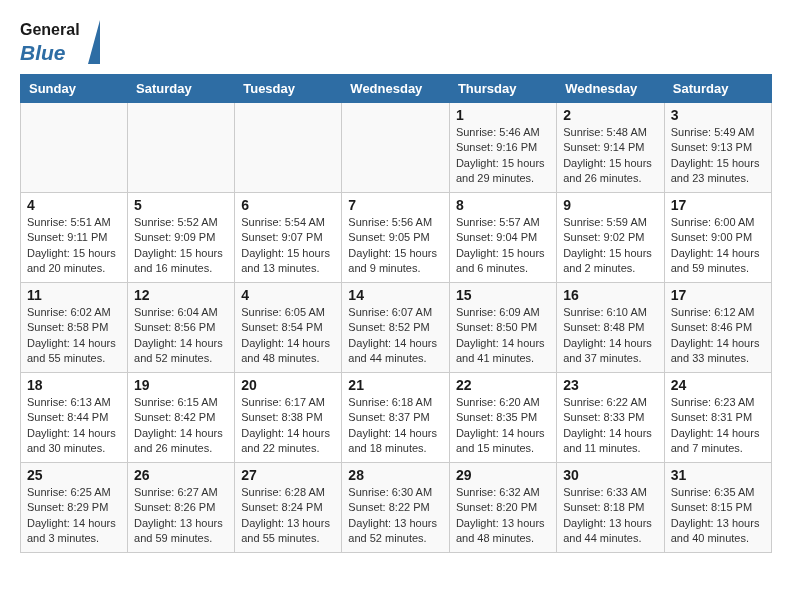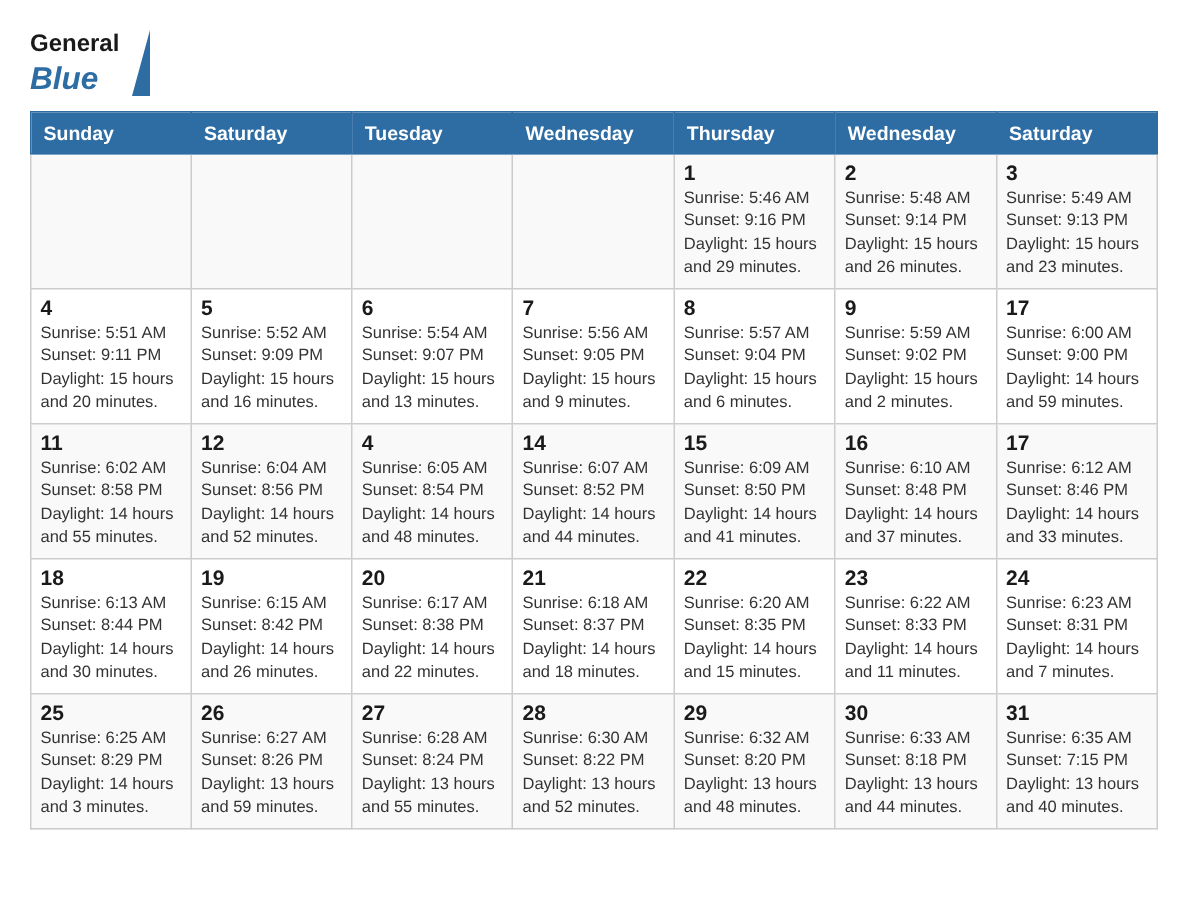--- a/index.html
+++ b/index.html
@@ -325,19 +325,19 @@
         <td>
           <span class="day-number">30</span>
           <div class="day-info">Sunrise: 6:33 AM
 Sunset: 8:18 PM
 Daylight: 13 hours
 and 44 minutes.</div>
         </td>
         <td>
           <span class="day-number">31</span>
           <div class="day-info">Sunrise: 6:35 AM
-Sunset: 7:15 PM
+Sunset: 8:15 PM
 Daylight: 13 hours
 and 40 minutes.</div>
         </td>
       </tr>
     </tbody>
 </table>
 
 </body></html>

